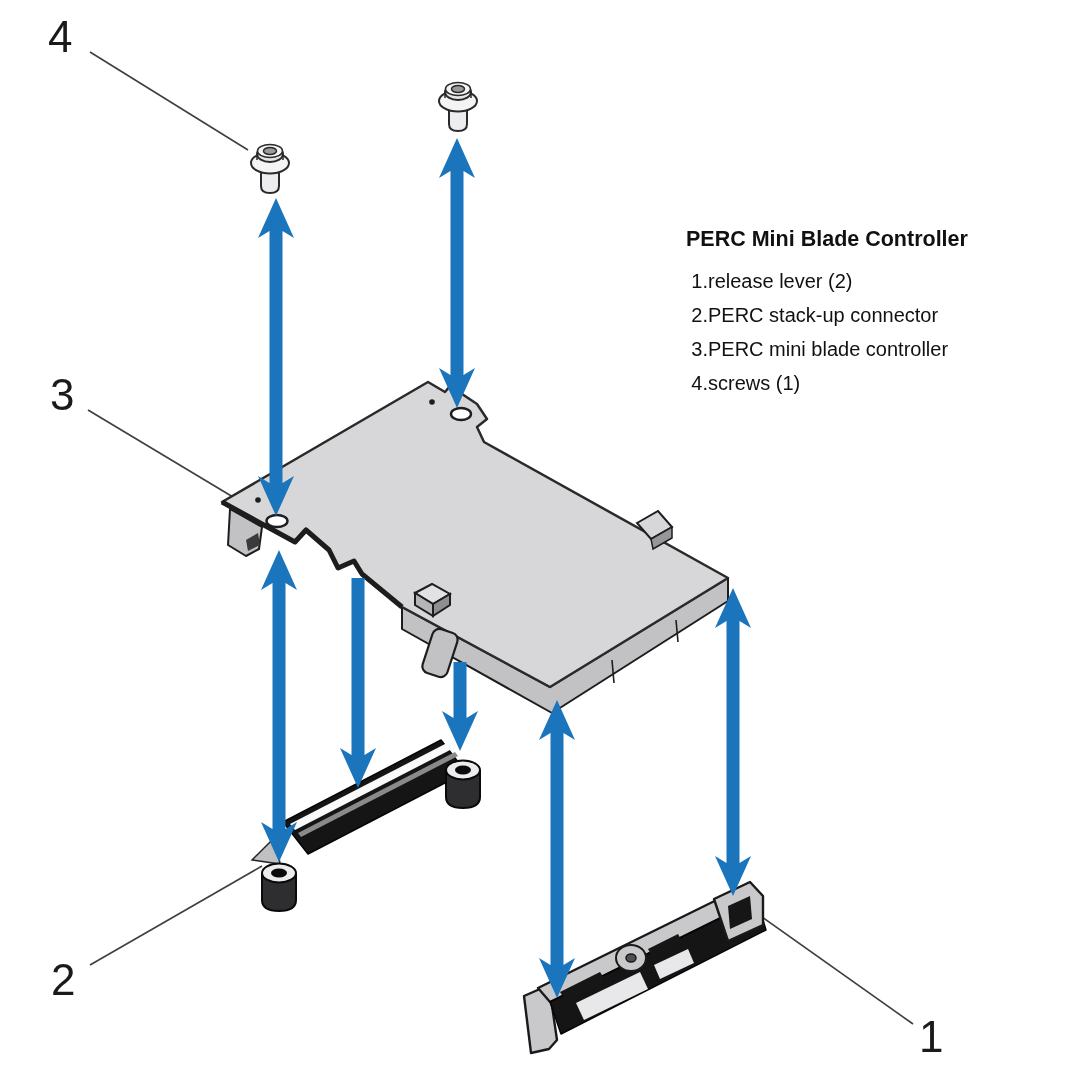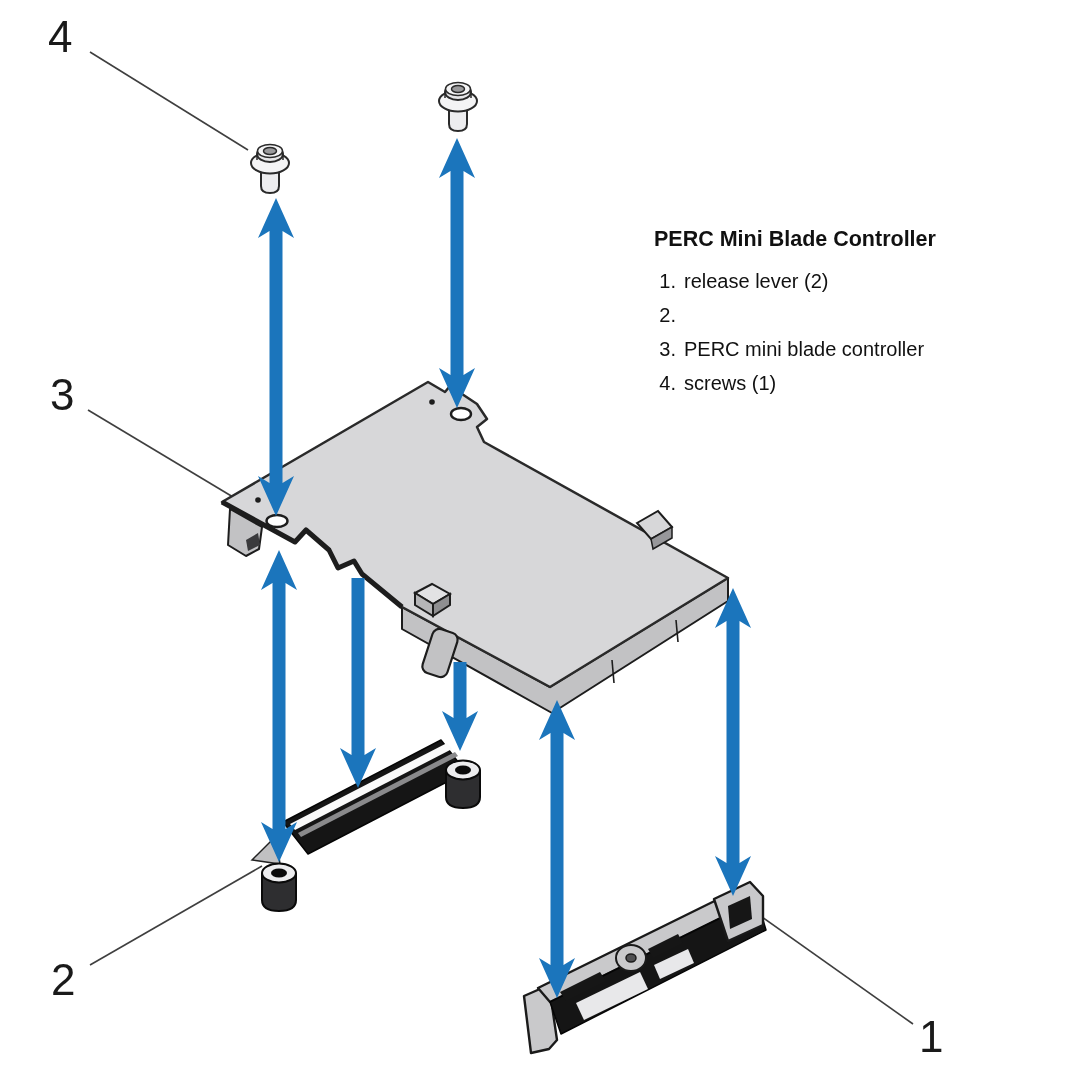--- a/index.html
+++ b/index.html
@@ -5,26 +5,26 @@
   html, body { margin: 0; padding: 0; background: #ffffff; }
   body { width: 1080px; height: 1080px; overflow: hidden;
          font-family: "Liberation Sans", "DejaVu Sans", sans-serif; }
   .canvas { position: relative; width: 1080px; height: 1080px; background: #ffffff; }
   svg.art { position: absolute; left: 0; top: 0; }
 
   .callout-num {
     position: absolute; font-size: 44px; line-height: 1; color: #1a1a1a;
     font-weight: 400; user-select: none;
   }
-  .legend { position: absolute; left: 654px; top: 226px; width: 340px; color: #111; }
+  .legend { position: absolute; left: 686px; top: 226px; width: 340px; color: #111; }
   .legend-title { font-size: 21.5px; font-weight: 700; line-height: 26px; letter-spacing: 0px; }
   .legend-list { margin-top: 12px; }
   .legend-item { display: flex; height: 34px; align-items: center; font-size: 20px; }
   .legend-item .num { width: 22px; text-align: right; flex: 0 0 22px; }
-  .legend-item .lbl { margin-left: 8px; white-space: nowrap; }
+  .legend-item .lbl { white-space: nowrap; }
 
   
   .arrow        { fill: var(--arrow_blue, #1b75bc); }
   .callout-line { stroke: var(--callout_line, #3f3f3f); stroke-width: 1.6; fill: none; }
   .board-top    { fill: var(--board_top, #d7d7d9); stroke: var(--outline, #2a2a2a);
                   stroke-width: 2.5; stroke-linejoin: round; }
   .board-side   { fill: var(--board_side, #c2c2c4); stroke: #1d1d1d; stroke-width: 2; stroke-linejoin: round; }
   .thick-edge   { fill: none; stroke: #1d1d1d; stroke-width: 5; stroke-linejoin: round; }
   .hole         { fill: #ffffff; stroke: #1d1d1d; stroke-width: 2.4; }
   .dark-part    { fill: var(--connector_black, #151515); stroke: #050505; stroke-width: 1.5; stroke-linejoin: round; }
@@ -139,20 +139,21 @@
 
   <div class="legend">
     <div class="legend-title">PERC Mini Blade Controller</div>
     <div class="legend-list">
       <div class="legend-item">
         <span class="num">1.</span>
         <span class="lbl">release lever (2)</span>
       </div>
       <div class="legend-item">
         <span class="num">2.</span>
+        <span class="lbl">PERC stack-up connector</span>
       </div>
       <div class="legend-item">
         <span class="num">3.</span>
         <span class="lbl">PERC mini blade controller</span>
       </div>
       <div class="legend-item">
         <span class="num">4.</span>
         <span class="lbl">screws (1)</span>
       </div>
     </div>

